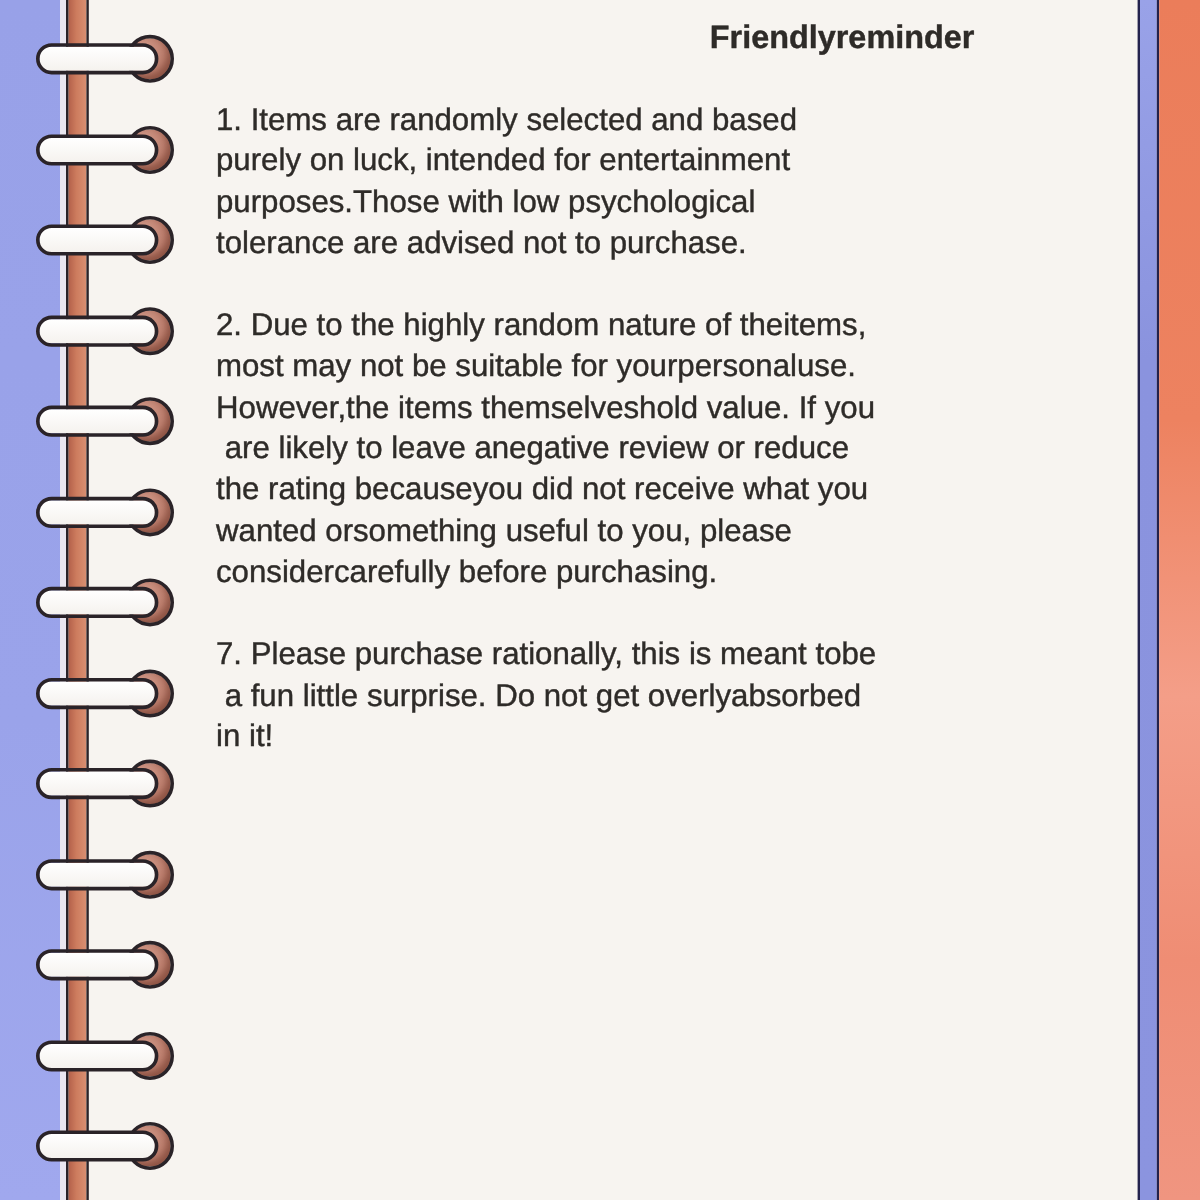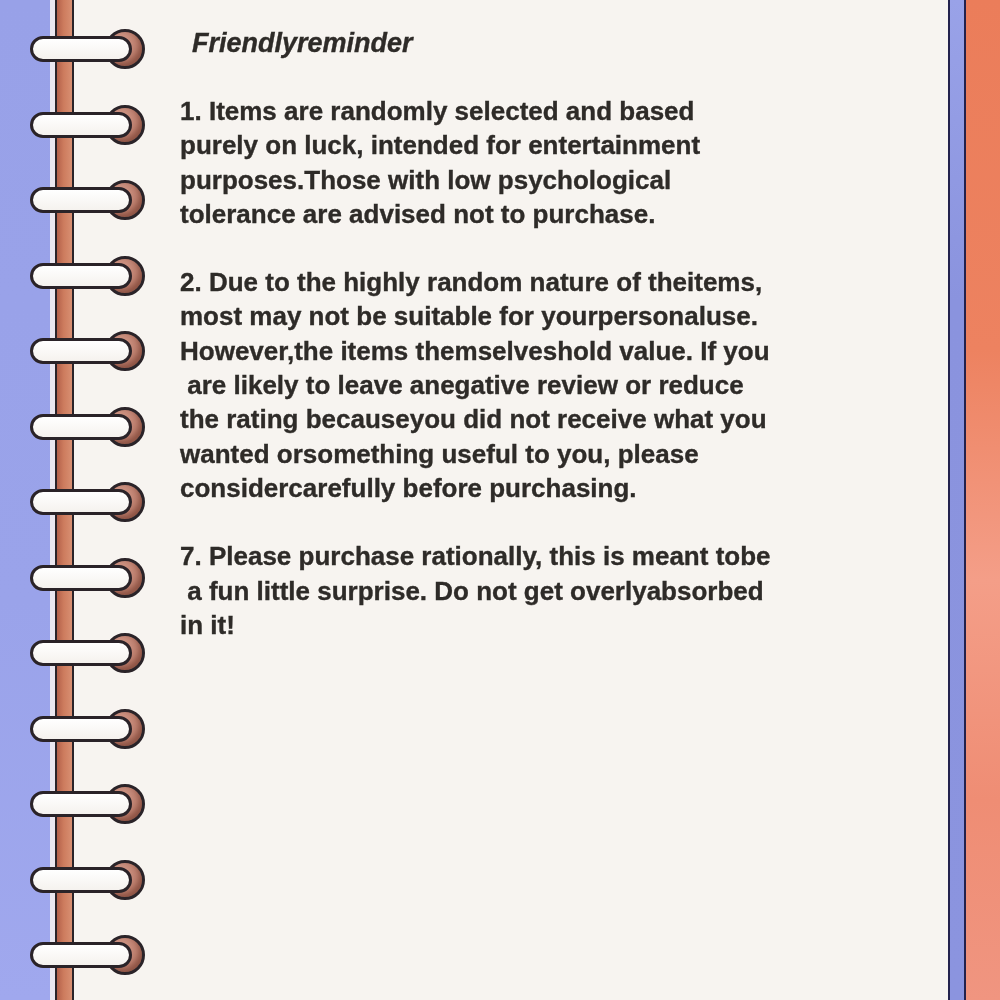--- a/index.html
+++ b/index.html
@@ -61,27 +61,27 @@
     background: linear-gradient(180deg, #eb7d5a 0%, #ed8260 35%, #f49e88 58%, #ef8d74 80%, #f09580 100%);
   }
 
   
   .content {
     position: absolute; left: 180px; top: 14px; width: 752px;
     color: #2e2b28;
     -webkit-text-stroke: 0.35px #2e2b28;
   }
   .title {
-    margin: 12px; padding-right: 120px;
+    margin: 0; padding-right: 120px;
     font-size: 27px; font-weight: bold;
-    line-height: 34px; text-align: left; font-style: italic;
+    line-height: 34px; text-align: right;
   }
   .para {
     margin: 34px 0 0 0;
-    font-size: 26px; font-weight: bold;
+    font-size: 26px; font-weight: normal;
     line-height: 34.3px;
     white-space: pre-wrap;
   }
 </style>
 </head>
 <body>
 
 <div class="cover-left"></div>
 <div class="spine-gap"></div>
 <div class="spine"></div>

